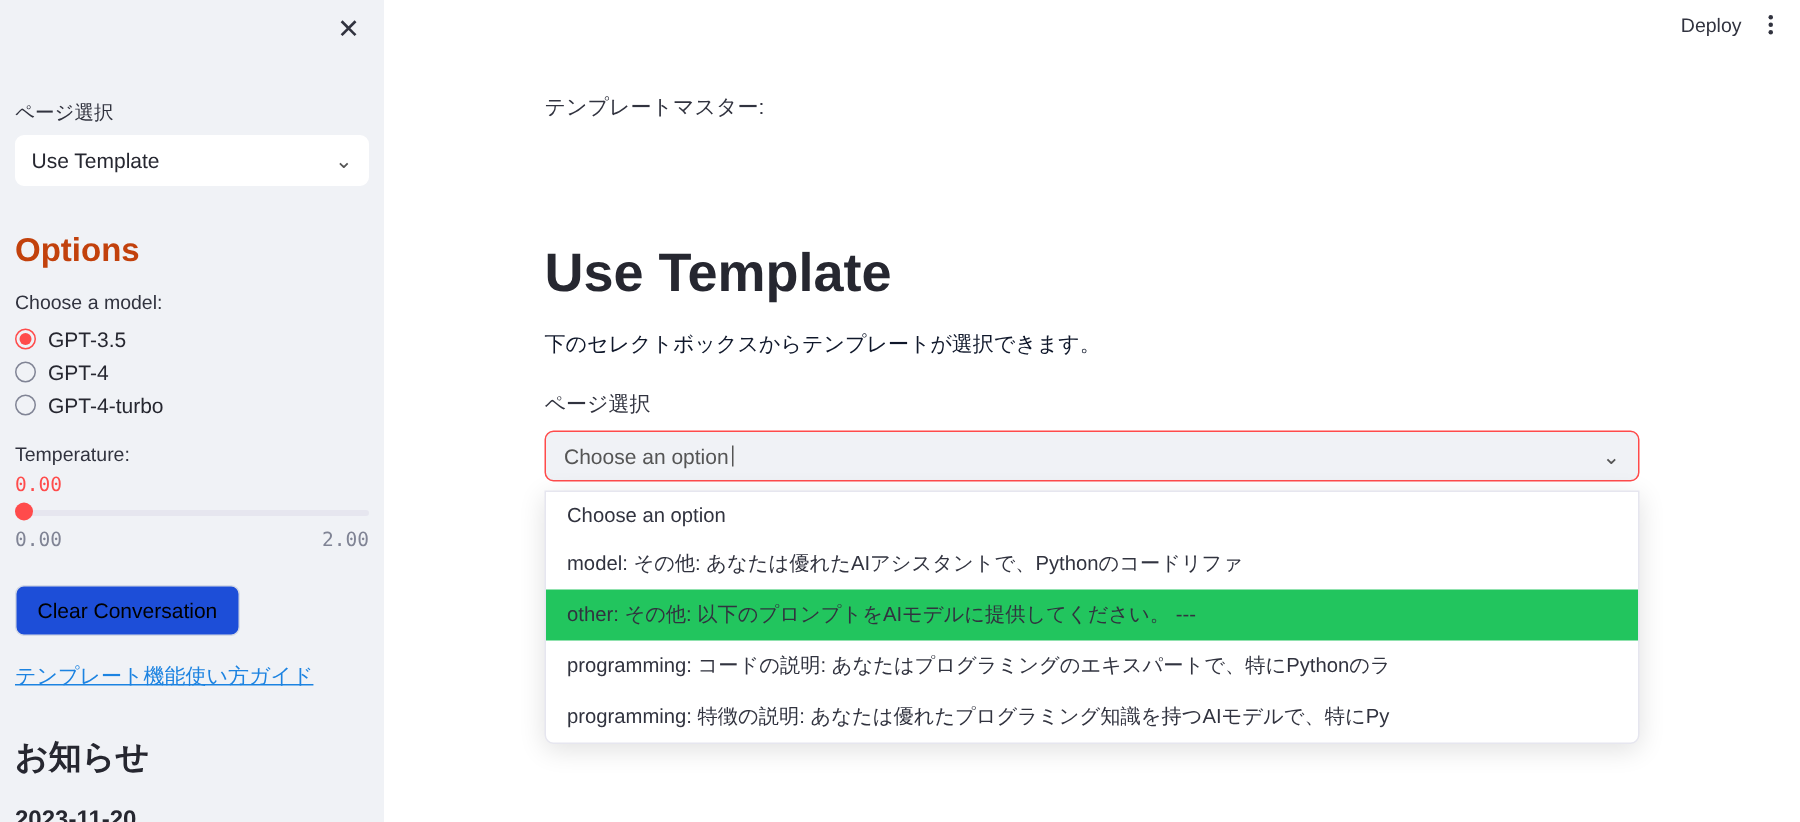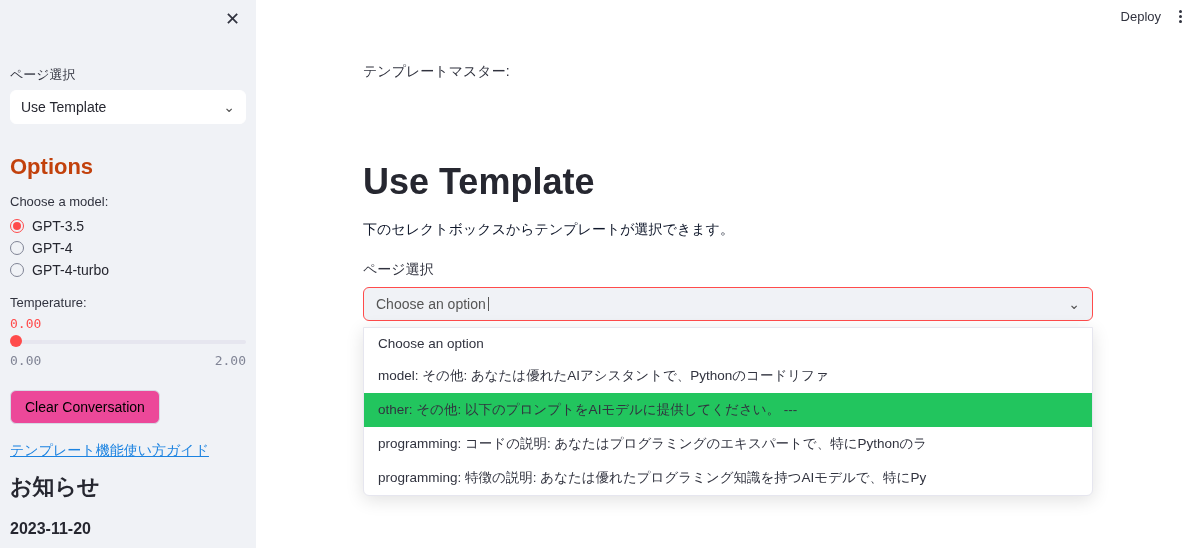--- a/index.html
+++ b/index.html
@@ -82,27 +82,27 @@
     position:absolute; left:0; right:0; top:7px; height:4px; background:#e6e6ef; border-radius:2px;
   }
   .slider-thumb {
     position:absolute; top:2px; left:0; width:12px;height:12px;border-radius:50%;
     background:#ff4b4b;
   }
   .slider-labels {
     display:flex;justify-content:space-between;font-family:"Menlo","Consolas",monospace;font-size:13px;color:#808495;margin-top:4px;
   }
   .clear-btn {
-    background:#ec4899;border:1px solid #d5dae5;border-radius:6px;
+    background:#1d4ed8;border:1px solid #d5dae5;border-radius:6px;
     padding:8px 14px;font-size:14px;margin-top:22px;cursor:pointer;
   }
   .guide-link {
     display:inline-block;margin-top:18px;color:#1c83e1;font-size:14px;text-decoration:underline;cursor:pointer;
   }
-  .news-title { font-size:22px;font-weight:700;margin-top:12px;}
+  .news-title { font-size:22px;font-weight:700;margin-top:30px;}
   .news-date { font-size:16px;font-weight:700;margin-top:18px;}
 
   .main {
     flex:1;
     position:relative;
     overflow:hidden;
   }
   .topbar {
     display:flex;justify-content:flex-end;align-items:center;gap:14px;
     padding:6px 14px;font-size:13px;color:#31333f;

